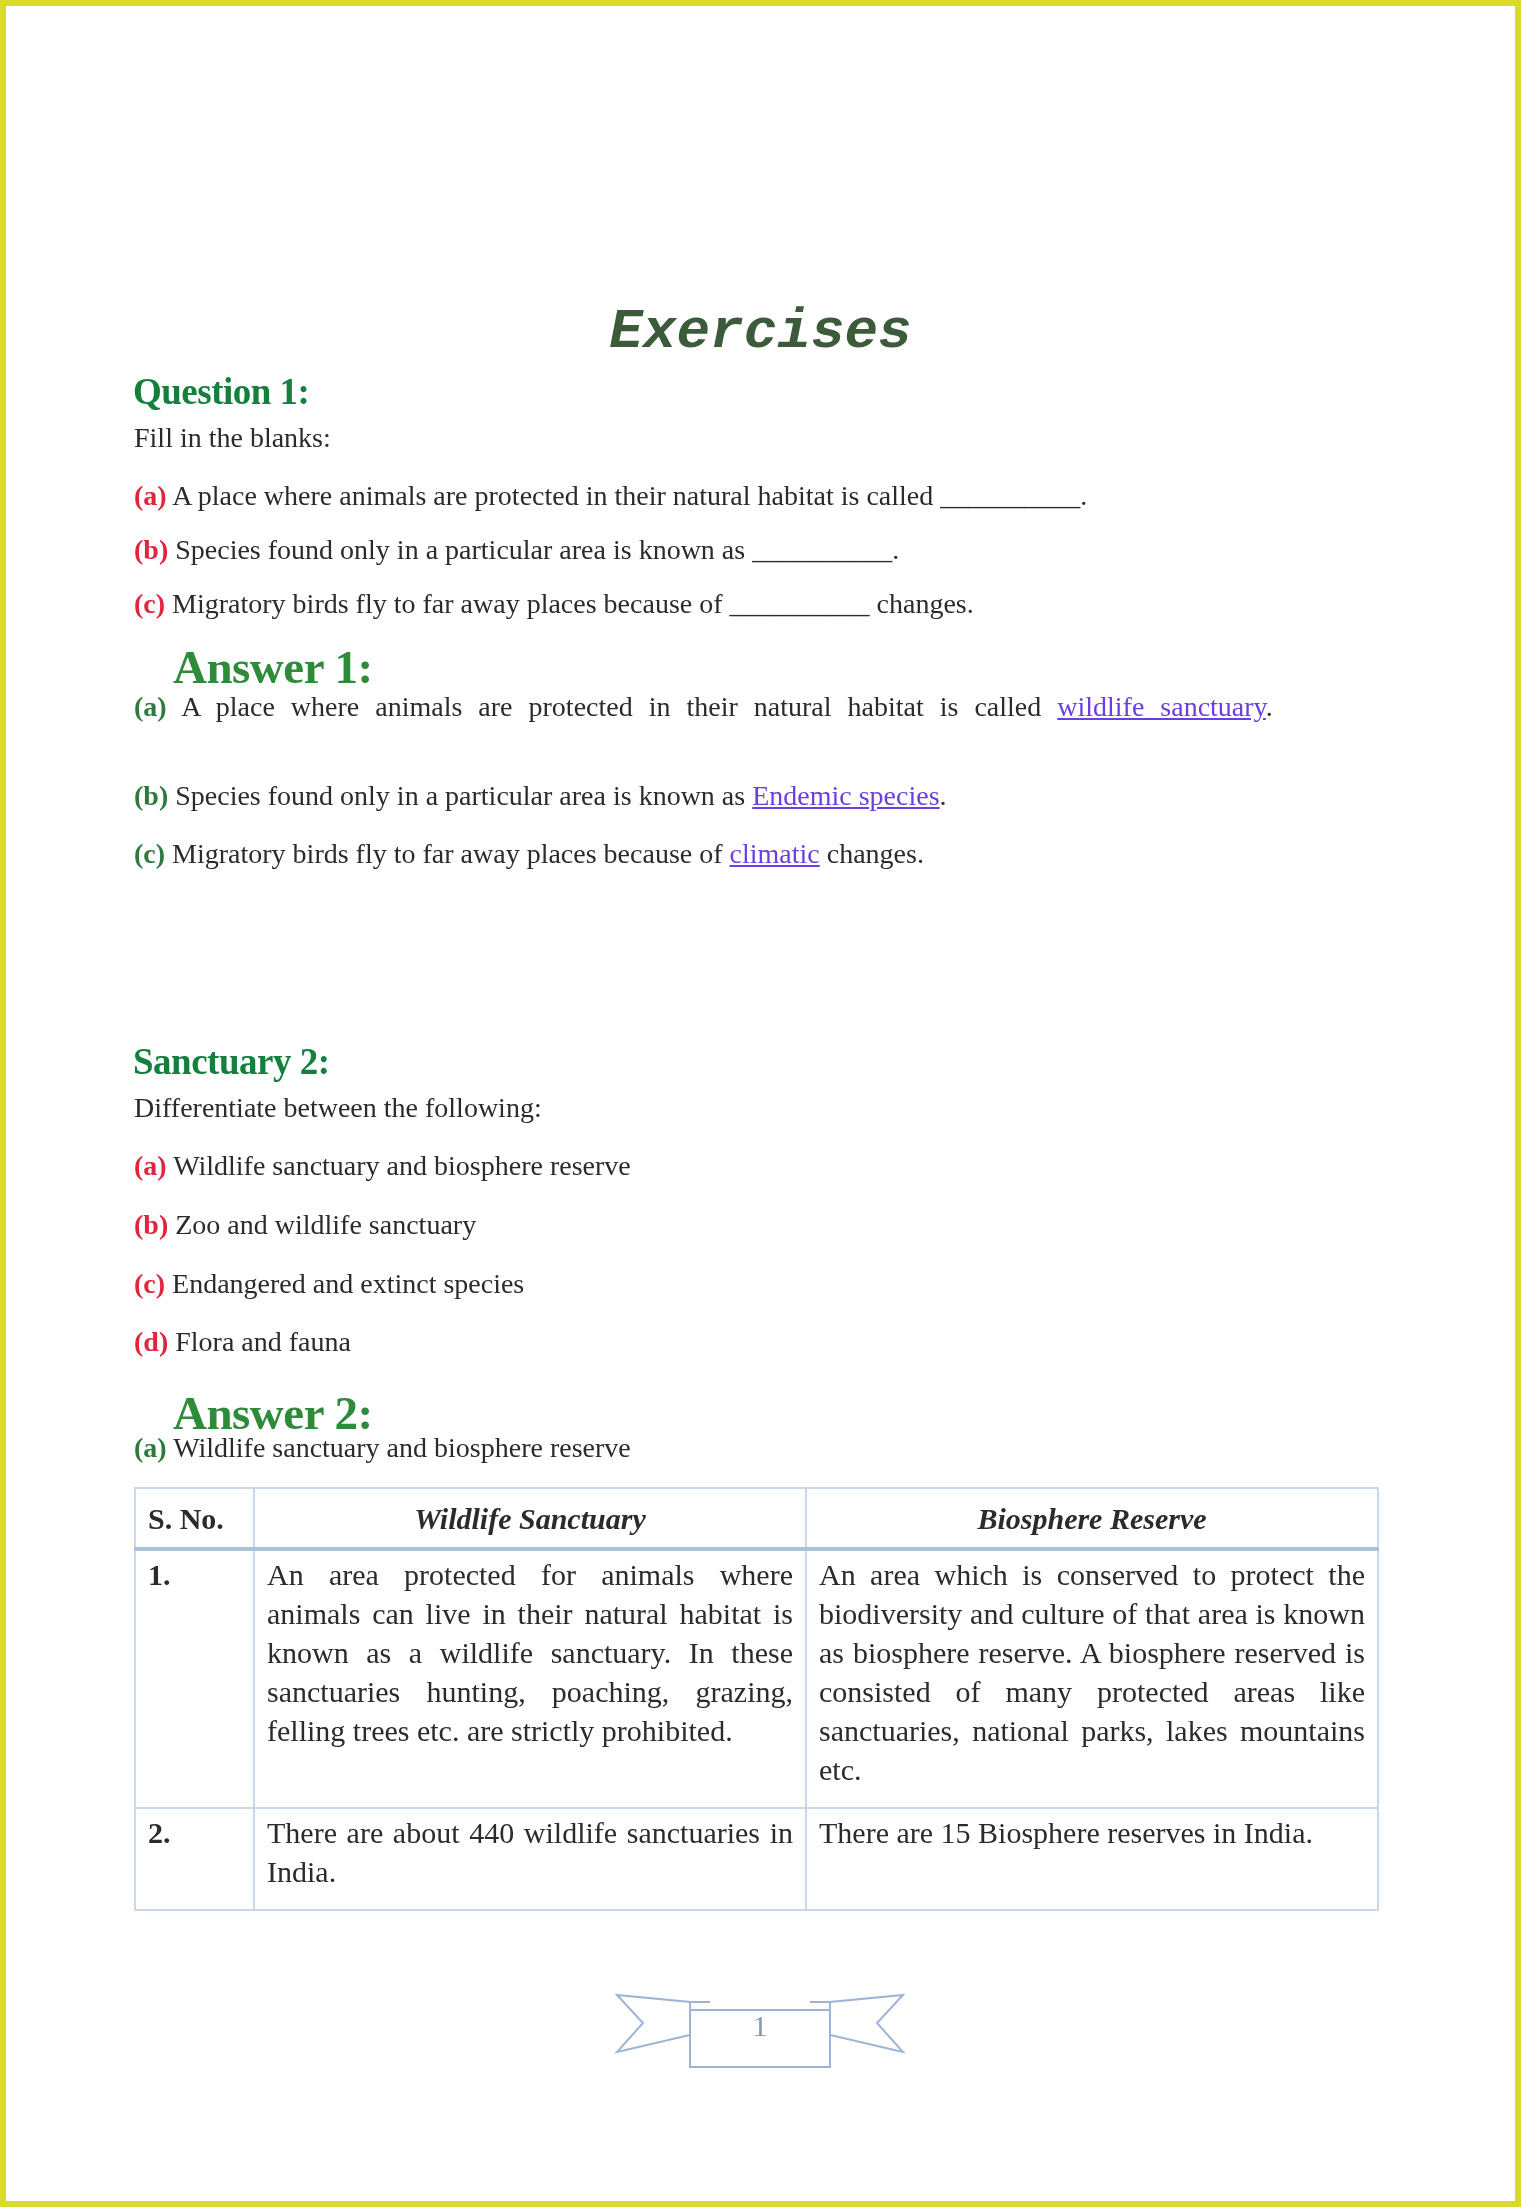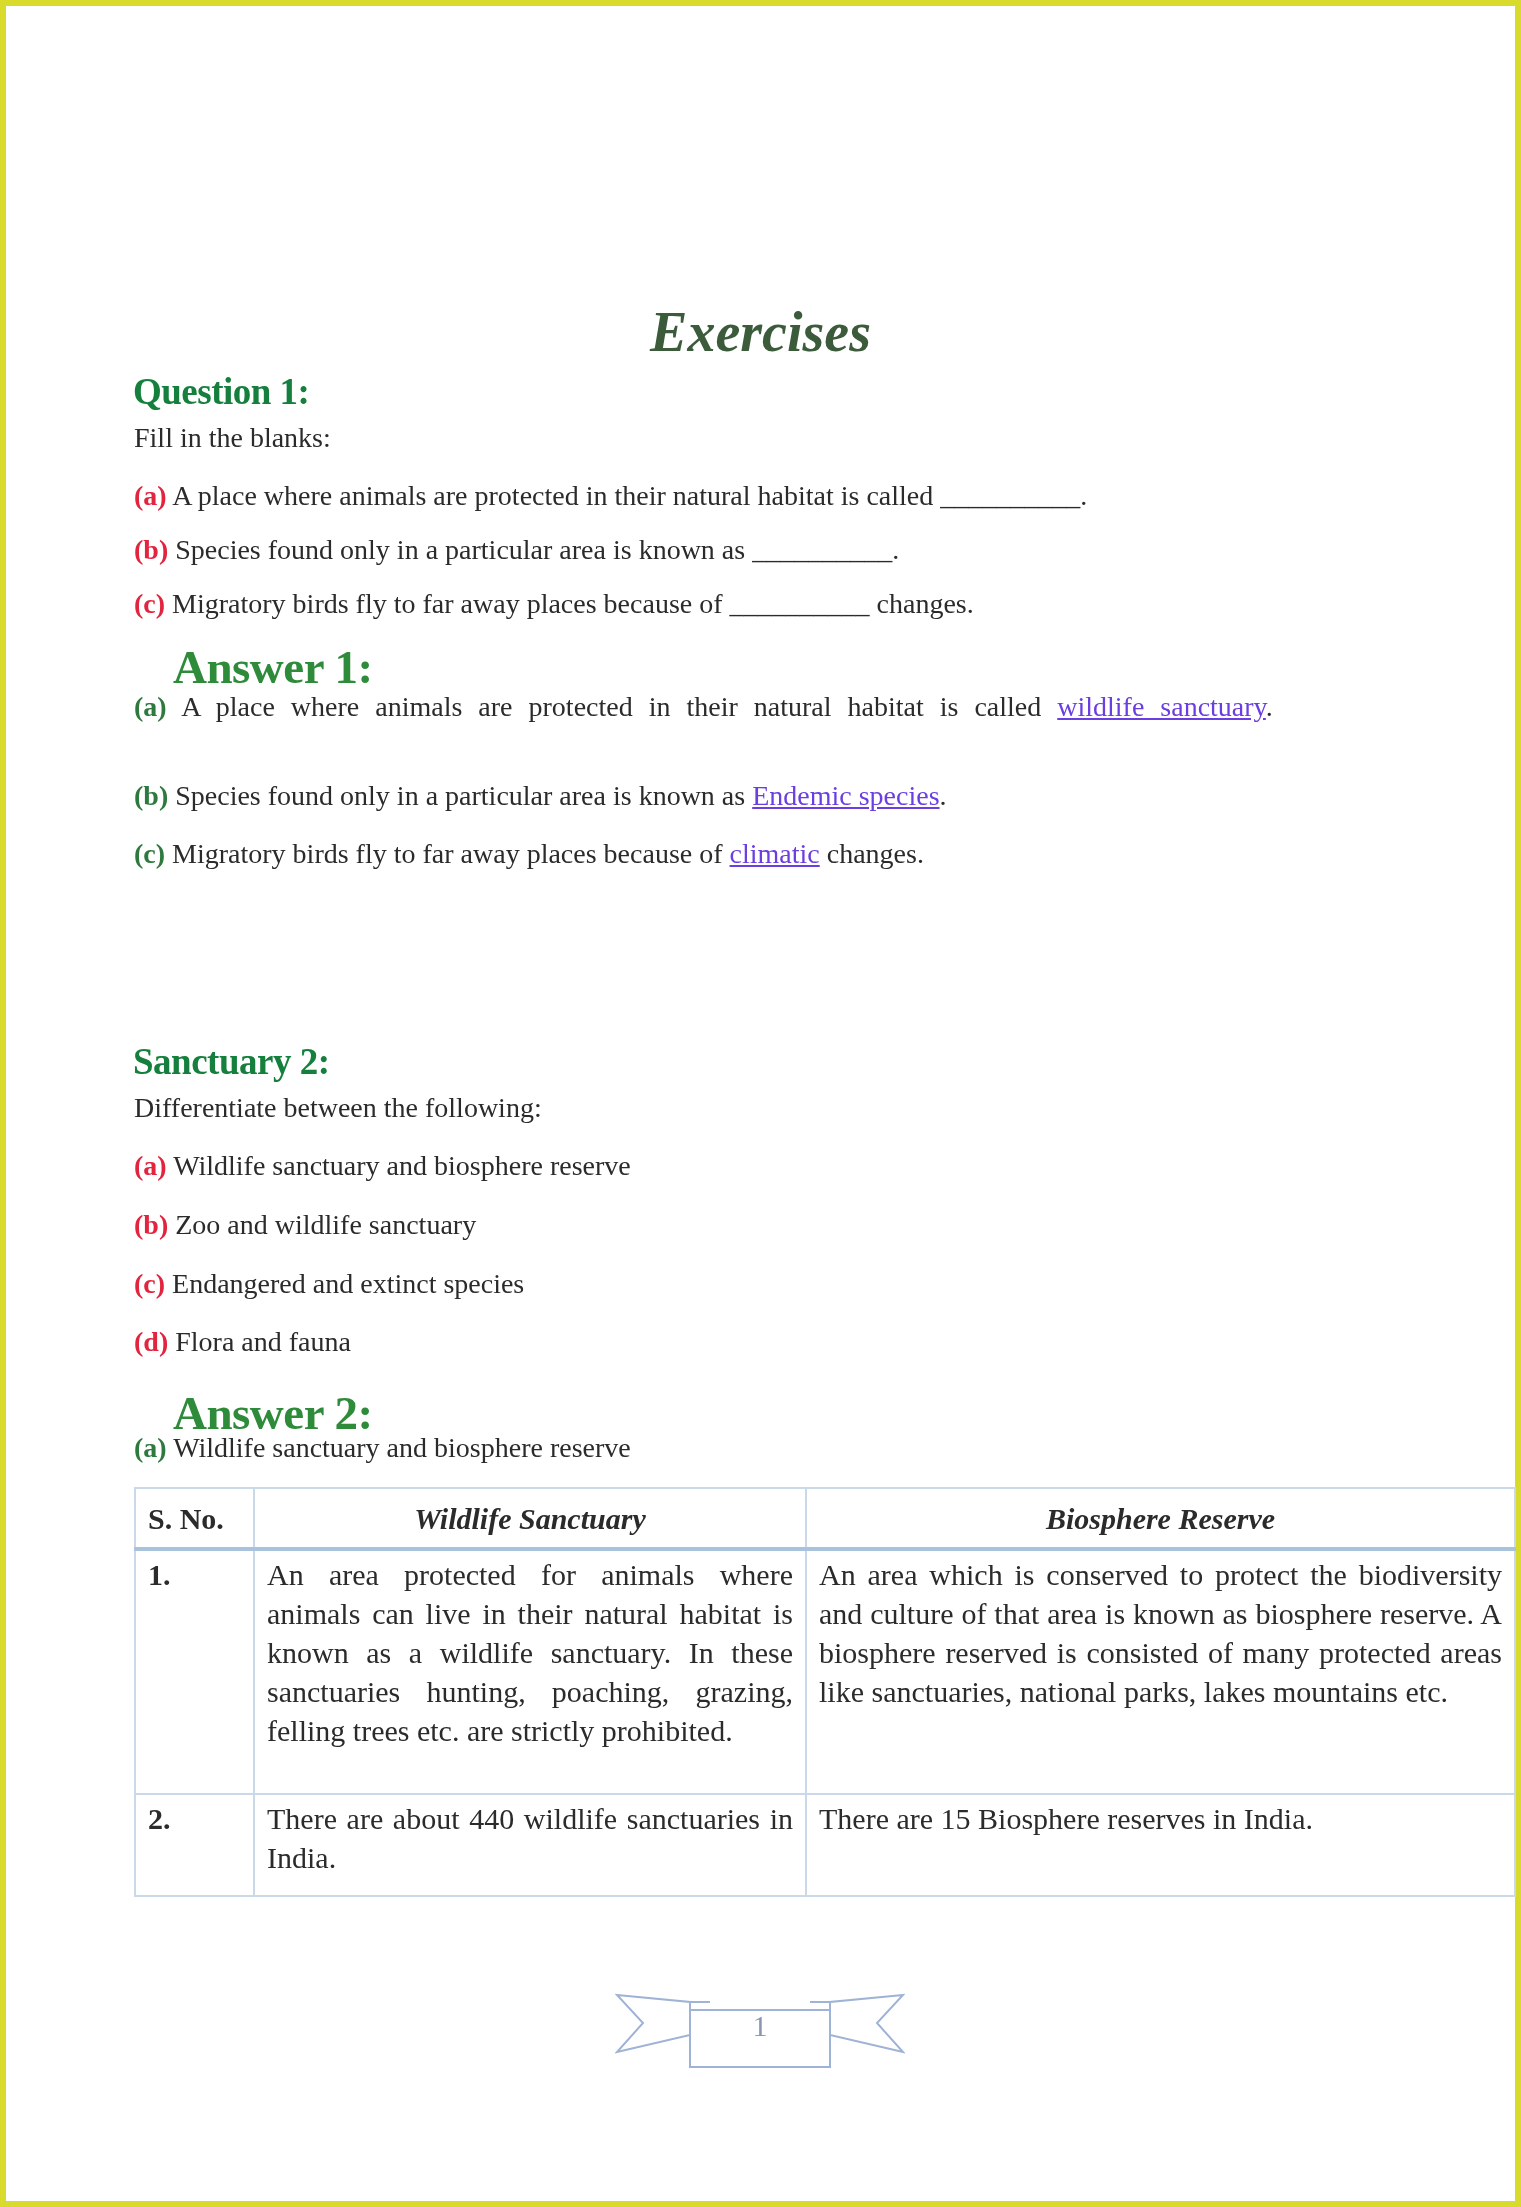--- a/index.html
+++ b/index.html
@@ -1,28 +1,28 @@
 <!DOCTYPE html>
 <html><head>
 <meta charset="utf-8">
 <style>
   html, body { margin: 0; padding: 0; }
   body { width: 1521px; height: 2207px; background: #ffffff; position: relative; overflow: hidden; }
   .page-border { position: absolute; left: 0; top: 0; width: 1521px; height: 2207px; box-sizing: border-box; border: 6px solid #d8da2c; }
   .abs { position: absolute; }
   .body-text { font-family: "Liberation Serif", serif; font-size: 28px; color: #2b2b2b; white-space: nowrap; }
-  .title { left: 0; width: 1521px; top: 300px; text-align: center; font-family: Liberation Serif, serif; font-weight: bold; font-style: italic; font-size: 56px; color: #3b5b3b; }
+  .title { left: 0; width: 1521px; top: 300px; text-align: center; font-family: Liberation Mono, monospace; font-weight: bold; font-style: italic; font-size: 56px; color: #3b5b3b; }
   .q-head { font-family: "Liberation Serif", serif; font-weight: bold; font-size: 37px; color: #15803d; letter-spacing: -0.5px; }
   .a-head { font-family: "Liberation Serif", serif; font-weight: bold; font-size: 47px; color: #2e8b3a; letter-spacing: -0.5px; }
   .mk-q { color: #e3243e; font-weight: bold; }
   .mk-a { color: #2e7a3e; font-weight: bold; }
   .link { color: #6a3ee0; text-decoration: underline; text-decoration-color: #6a3ee0; }
   .justify { white-space: normal; text-align: justify; text-align-last: left; }
   
-  .tbl { position: absolute; left: 134px; top: 1487px; width: 1382px; border-collapse: collapse; font-family: "Liberation Serif", serif; font-size: 30px; color: #2b2b2b; }
+  .tbl { position: absolute; left: 134px; top: 1487px; width: 1245px; border-collapse: collapse; font-family: "Liberation Serif", serif; font-size: 30px; color: #2b2b2b; }
   .tbl td, .tbl th { border: 2px solid #c9d9ea; vertical-align: top; padding: 0 12px; line-height: 39px; }
   .tbl th { height: 58px; vertical-align: middle; font-weight: bold; }
   .tbl thead tr { border-bottom: 4px solid #aac3dd; }
   .tbl .col-sno { width: 93px; text-align: left; }
   .tbl .col-ws { width: 526px; }
   .tbl .col-br { }
   .tbl th.it { font-style: italic; text-align: center; }
   .tbl td.sno { font-weight: bold; padding-top: 4px; }
   .tbl td.txt { text-align: justify; text-align-last: left; padding-top: 4px; padding-bottom: 18px; }
   .footer-ribbon { position: absolute; left: 615px; top: 1990px; width: 290px; height: 80px; }

